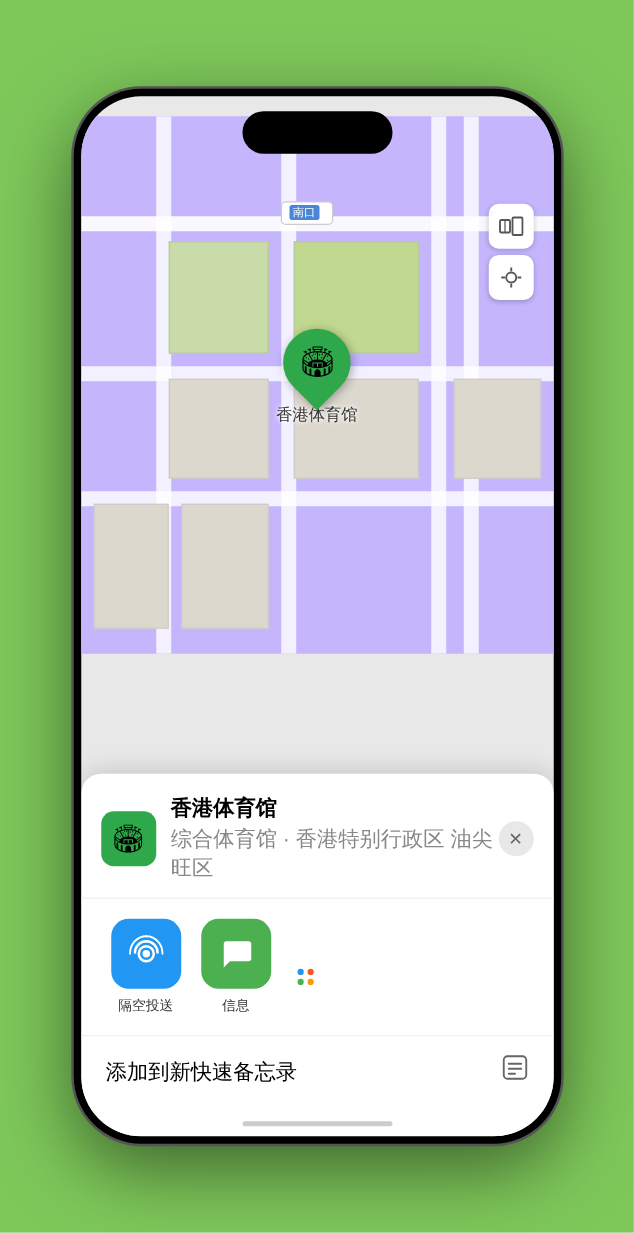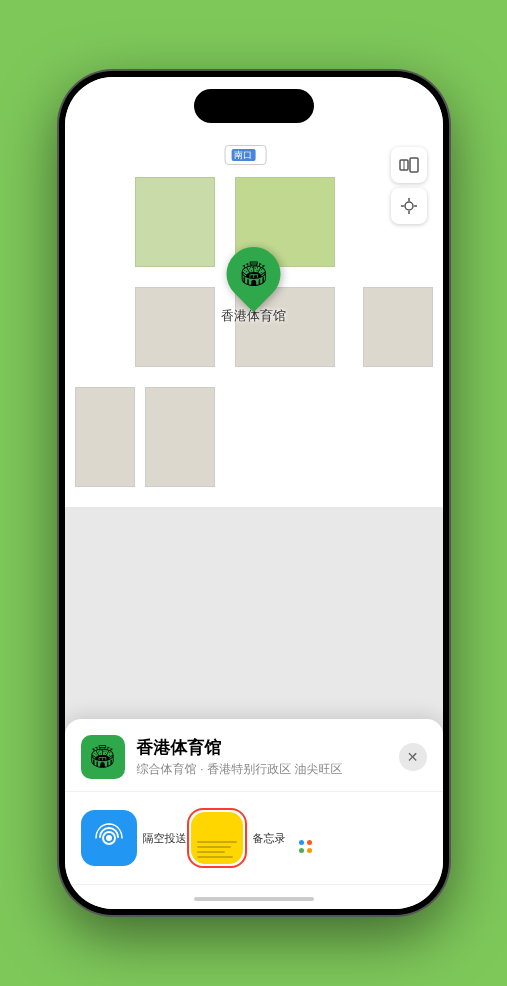--- a/index.html
+++ b/index.html
@@ -112,25 +112,25 @@
     .battery-fill {
       width: 80%;
       height: 100%;
       background: #000;
       border-radius: 1px;
     }
 
     
     .map-area {
       position: absolute;
-      top: 0;
+      top: 16px;
       left: 0;
       right: 0;
       height: 430px;
-      background: #ffffff;
+      background: #c4b5fd;
       overflow: hidden;
     }
 
     .map-road-h {
       position: absolute;
       height: 12px;
       background: #fff;
       left: 0;
       right: 0;
     }
@@ -261,21 +261,21 @@
     .venue-info {
       margin-left: 12px;
       flex: 1;
     }
     .venue-name {
       font-size: 17px;
       font-weight: 600;
       color: #000;
     }
     .venue-subtitle {
-      font-size: 12px;
+      font-size: 17px;
       color: #888;
       margin-top: 2px;
     }
     .close-btn {
       width: 28px;
       height: 28px;
       background: #e8e8e8;
       border-radius: 50%;
       display: flex;
       align-items: center;
@@ -290,21 +290,21 @@
     .share-row {
       display: flex;
       align-items: center;
       padding: 16px 16px;
       gap: 0;
       overflow-x: auto;
       border-bottom: 1px solid #f0f0f0;
     }
     .share-item {
       display: flex;
-      flex-direction: row;
+      flex-direction: column;
       align-items: center;
       gap: 6px;
       min-width: 72px;
       flex-shrink: 0;
     }
     .share-icon-wrap {
       width: 56px;
       height: 56px;
       border-radius: 14px;
       display: flex;
@@ -457,55 +457,61 @@
               <path d="M15 5 C10 5 6 9 6 14" fill="none" stroke="#fff" stroke-width="2" stroke-linecap="round"></path>
               <path d="M15 5 C20 5 24 9 24 14" fill="none" stroke="#fff" stroke-width="2" stroke-linecap="round"></path>
               <path d="M15 1 C7 1 2 8 2 15" fill="none" stroke="#fff" stroke-width="1.5" stroke-linecap="round"></path>
               <path d="M15 1 C23 1 28 8 28 15" fill="none" stroke="#fff" stroke-width="1.5" stroke-linecap="round"></path>
               <circle cx="15" cy="15" r="3" fill="#fff"></circle>
             </svg>
           </div>
           <span class="share-item-label">隔空投送</span>
         </div>
 
-
-
         <div class="share-item">
-          <div style="padding: 2px; border: 2.5px solid #ff3b30; border-radius: 16px;">
-            <div class="share-icon-wrap notes" style="width:52px;height:52px;">
-              <div class="notes-lines">
-                <div class="notes-line" style="width:100%;"></div>
-                <div class="notes-line" style="width:85%;"></div>
-                <div class="notes-line" style="width:70%;"></div>
-                <div class="notes-line" style="width:90%;"></div>
-              </div>
-            </div>
+          <div class="share-icon-wrap messages">
+            <svg width="30" height="30" viewBox="0 0 30 30">
+              <path d="M5 5 H25 C26.1 5 27 5.9 27 7 V19 C27 20.1 26.1 21 25 21 H10 L5 26 V7 C5 5.9 5.9 5 7 5 Z" fill="#fff"></path>
+            </svg>
           </div>
-          <span class="share-item-label">备忘录</span>
-        </div>
+          <span class="share-item-label">信息</span>
+        </div>
+
+
 
         <div class="share-item" style="min-width:40px; justify-content:center; padding-top:8px;">
           <div style="display:flex;flex-direction:column;gap:3px;margin-top:8px;">
             <div style="display:flex;gap:3px;">
               <div style="width:5px;height:5px;background:#2196F3;border-radius:50%;"></div>
               <div style="width:5px;height:5px;background:#ff5722;border-radius:50%;"></div>
             </div>
             <div style="display:flex;gap:3px;">
               <div style="width:5px;height:5px;background:#4CAF50;border-radius:50%;"></div>
               <div style="width:5px;height:5px;background:#FF9800;border-radius:50%;"></div>
             </div>
           </div>
         </div>
       </div>
 
       <div class="action-list">
 
 
 
 
+        <div class="action-item">
+          <span class="action-label">添加到新快速备忘录</span>
+          <span class="action-icon">
+            <svg width="22" height="22" viewBox="0 0 22 22">
+              <rect x="2" y="2" width="18" height="18" rx="3" fill="none" stroke="#666" stroke-width="1.5"></rect>
+              <line x1="6" y1="8" x2="16" y2="8" stroke="#666" stroke-width="1.5" stroke-linecap="round"></line>
+              <line x1="6" y1="12" x2="16" y2="12" stroke="#666" stroke-width="1.5" stroke-linecap="round"></line>
+              <line x1="6" y1="16" x2="11" y2="16" stroke="#666" stroke-width="1.5" stroke-linecap="round"></line>
+            </svg>
+          </span>
+        </div>
 
 
       </div>
 
       <div class="home-indicator"></div>
     </div>
 
   </div>
 </div>
 

